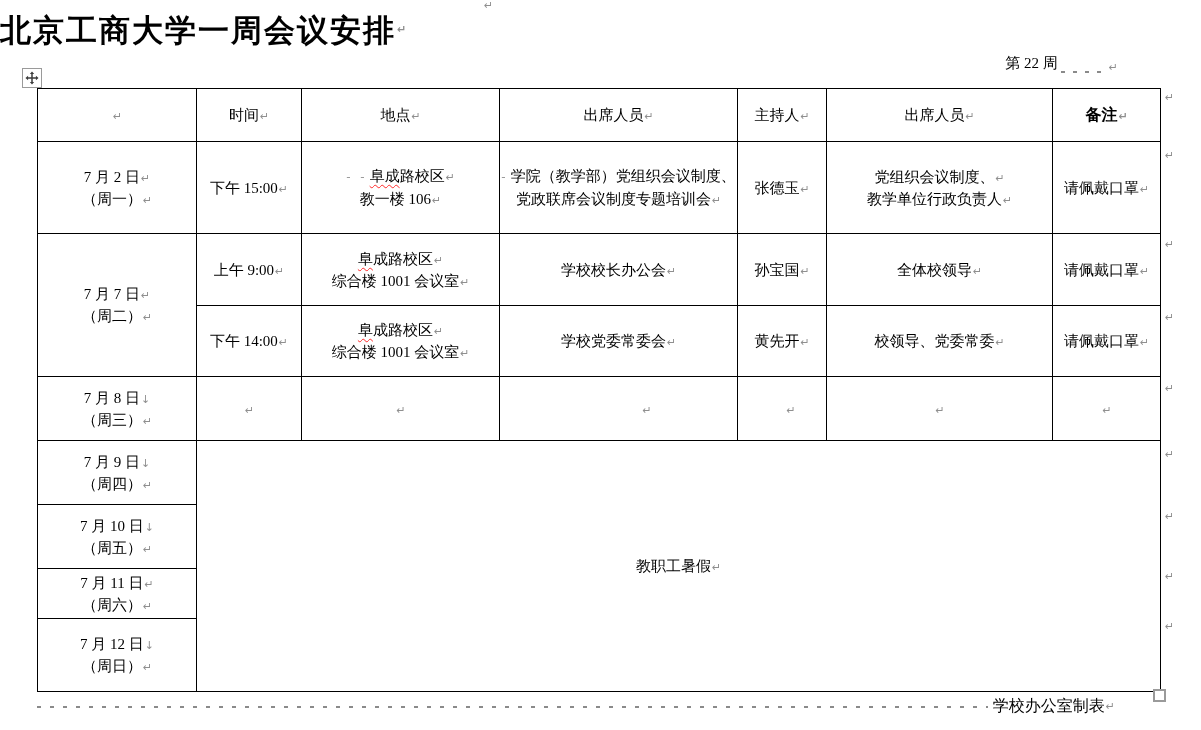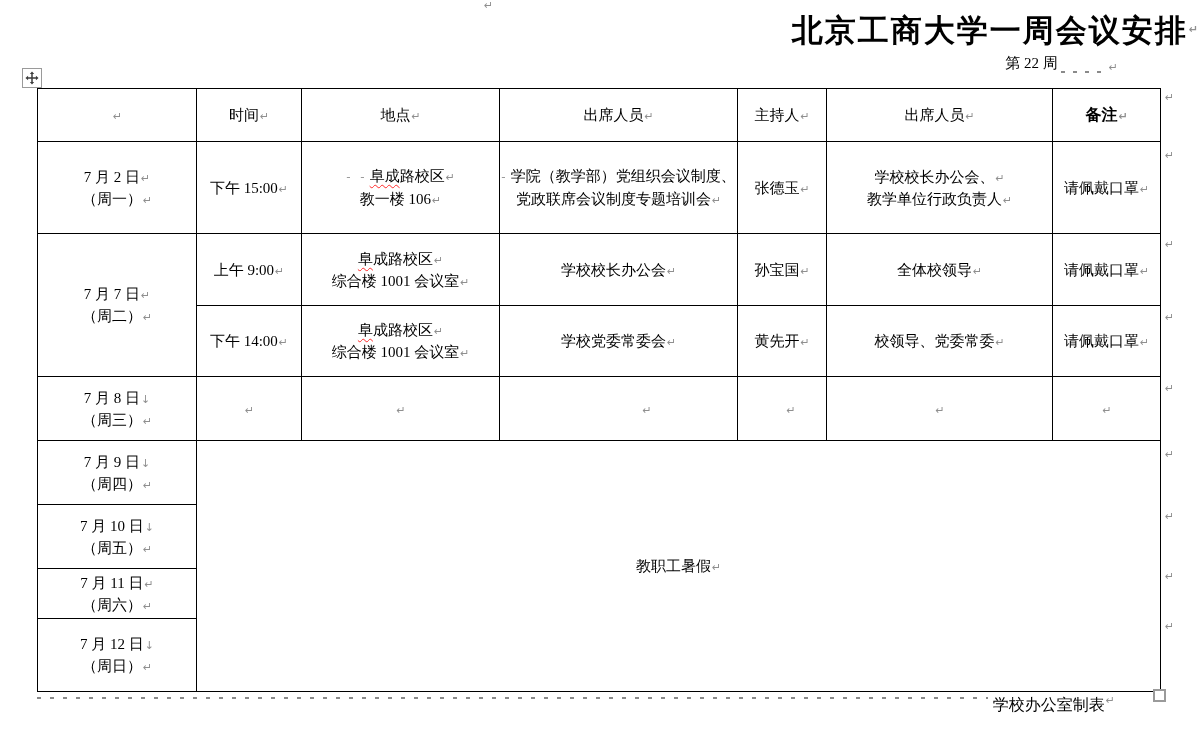--- a/index.html
+++ b/index.html
@@ -9,21 +9,21 @@
     font-family:"Liberation Serif","DejaVu Serif",serif;
     color:#000;
     position:relative;
     overflow:hidden;
   }
   .page { position:absolute; inset:0; background:#fff; }
 
   
   .title-row {
     position:absolute; left:0; top:10px; width:1200px;
-    display:flex; justify-content:flex-end; align-items:flex-start;
+    display:flex; justify-content:flex-start; align-items:flex-start;
     font-family:"Liberation Sans","DejaVu Sans",sans-serif;
     font-weight:700; font-size:31px; letter-spacing:2px;
     white-space:nowrap;
   }
   .title-row .mark { margin-top:14px; }
 
   .subtitle-row {
     position:absolute; top:51px; right:83px; height:22px;
     display:flex; align-items:flex-end; font-size:15px; white-space:nowrap;
   }
@@ -73,21 +73,21 @@
     display:flex; align-items:center; justify-content:center;
   }
   .resize-handle {
     position:absolute; left:1153px; top:689px; width:13px; height:13px;
     border:2px solid #9a9a9a; background:#fff;
   }
 
   
   .footer-row {
     position:absolute; left:37px; top:695px; width:1078px; height:22px;
-    display:flex; align-items:flex-start; font-size:16px; white-space:nowrap;
+    display:flex; align-items:center; font-size:16px; white-space:nowrap;
   }
   .dash-leader-footer {
     flex:1; height:2px; margin-right:5px; margin-top:2px;
     background:repeating-linear-gradient(90deg,#8a8a8a 0 4px,transparent 4px 13px);
   }
 </style>
 </head>
 <body>
 
 <div class="page">
@@ -142,21 +142,21 @@
       <td>
         <span class="lead">- -</span><span class="squiggle">阜成</span><span>路校区</span><span class="mark">↵</span><br>
         <span>教一楼 106</span><span class="mark">↵</span>
       </td>
       <td>
         <span class="lead">-</span><span>学院（教学部）党组织会议制度、</span><br>
         <span>党政联席会议制度专题培训会</span><span class="mark">↵</span>
       </td>
       <td><span>张德玉</span><span class="mark">↵</span></td>
       <td>
-        <span>学校校长办公会、</span><span class="mark">↵</span><br>
+        <span>党组织会议制度、</span><span class="mark">↵</span><br>
         <span>教学单位行政负责人</span><span class="mark">↵</span>
       </td>
       <td><span>请佩戴口罩</span><span class="mark">↵</span></td>
     </tr>
 
     <tr style="height:72px">
       <td rowspan="2">
         <span>7 月 7 日</span><span class="mark">↵</span><br>
         <span>（周二）</span><span class="mark">↵</span>
       </td>

